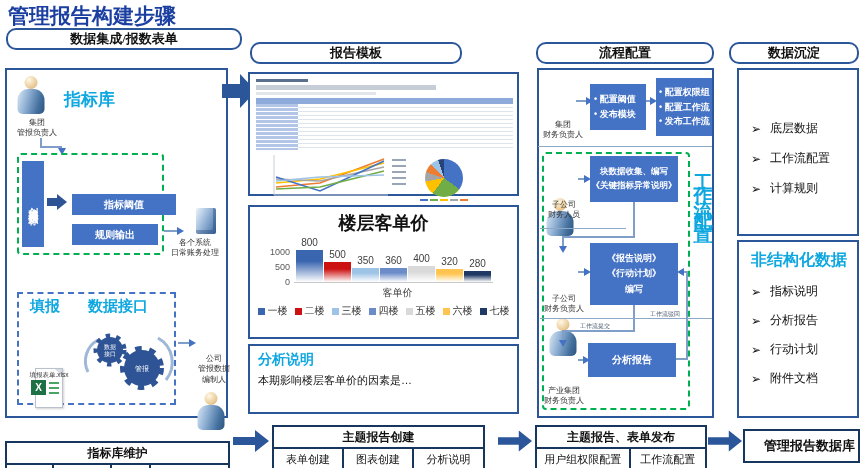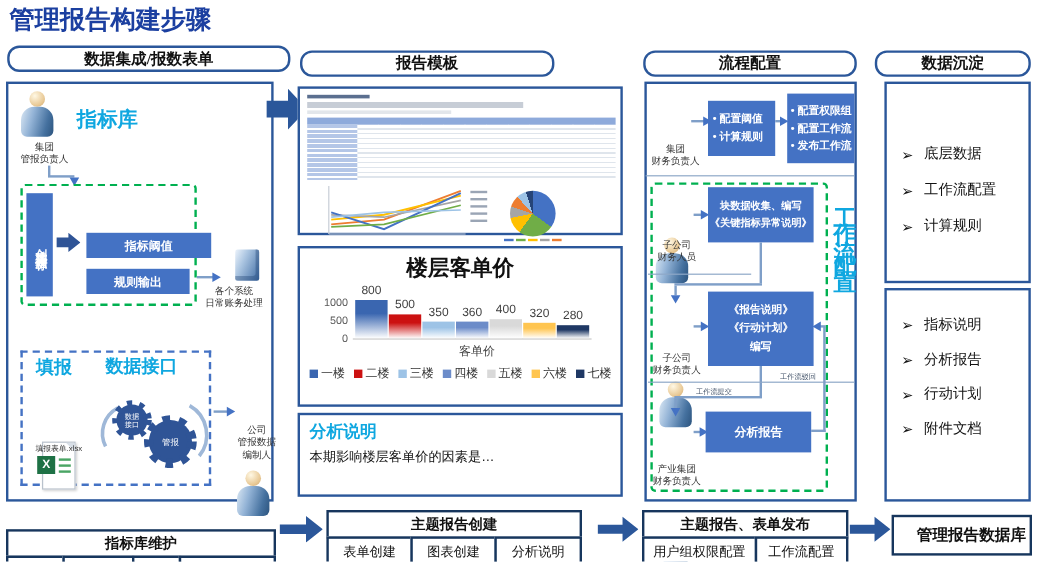--- a/index.html
+++ b/index.html
@@ -42,21 +42,21 @@
   .brow{display:flex;}
   .bullet-row{display:flex;align-items:center;gap:9px;font-size:12px;color:#111;}
 </style>
 </head>
 <body>
 
 <div id="stage">
 
   <div class="abs" style="left:8px;top:2px;font-size:21px;font-weight:bold;color:#1B3FA0;">管理报告构建步骤</div>
 
-  <div class="abs pill" style="left:6px;top:38px;width:236px;height:22px;font-family:Liberation Serif, serif;">数据集成/报数表单</div>
+  <div class="abs pill" style="left:6px;top:28px;width:236px;height:22px;font-family:Liberation Serif, serif;">数据集成/报数表单</div>
   <div class="abs pill" style="left:250px;top:42px;width:212px;height:22px;">报告模板</div>
   <div class="abs pill" style="left:536px;top:42px;width:178px;height:22px;">流程配置</div>
   <div class="abs pill" style="left:729px;top:42px;width:130px;height:22px;">数据沉淀</div>
 
   <div class="abs colbox" style="left:5px;top:68px;width:223px;height:350px;"></div>
 
   <div class="abs person" style="left:16px;top:76px;"></div>
   <div class="abs cyan" style="left:64px;top:88px;font-size:17px;">指标库</div>
   <div class="abs lbl preline" style="left:6px;top:118px;width:62px;">集团
 管报负责人</div>
@@ -231,21 +231,21 @@
   </div>
 
   <div class="abs colbox" style="left:537px;top:68px;width:177px;height:350px;"></div>
 
   <div class="abs person" style="left:545px;top:78px;"></div>
   <div class="abs lbl preline" style="left:538px;top:120px;width:50px;">集团
 财务负责人</div>
   <div class="abs line" style="left:576px;top:100px;width:12px;height:2px;"></div>
   <div class="abs tri-r" style="left:586px;top:97px;"></div>
   <div class="abs bluebox preline" style="left:590px;top:84px;width:56px;height:46px;font-size:9px;line-height:1.7;justify-content:flex-start;text-align:left;padding-left:4px;">•  配置阈值
-•  计算规则</div>
+•  发布模块</div>
   <div class="abs line" style="left:646px;top:100px;width:7px;height:2px;"></div>
   <div class="abs tri-r" style="left:650px;top:97px;"></div>
   <div class="abs bluebox preline" style="left:656px;top:78px;width:56px;height:58px;font-size:9px;line-height:1.6;justify-content:flex-start;text-align:left;padding-left:3px;">•  配置权限组
 •  配置工作流
 •  发布工作流</div>
 
   <div class="abs" style="left:538px;top:146px;width:174px;height:1px;background:#8EA9C8;"></div>
 
   <div class="abs dashg" style="left:542px;top:152px;width:148px;height:258px;"></div>
   <div class="abs vtext cyan" style="left:690px;top:158px;height:168px;font-size:19px;letter-spacing:13px;">工作流配置</div>
@@ -305,20 +305,21 @@
           <span>工作流配置</span>
         </div>
       <div class="bullet-row">
           <span>➢</span>
           <span>计算规则</span>
         </div>
     </div>
   </div>
 
   <div class="abs colbox" style="left:737px;top:240px;width:122px;height:178px;padding:8px 10px 0 12px;">
+    <div class="cyan" style="font-size:16px;">非结构化数据</div>
     <div style="margin-top:12px;display:flex;flex-direction:column;gap:12px;">
       <div class="bullet-row">
           <span>➢</span>
           <span>指标说明</span>
         </div>
       <div class="bullet-row">
           <span>➢</span>
           <span>分析报告</span>
         </div>
       <div class="bullet-row">

